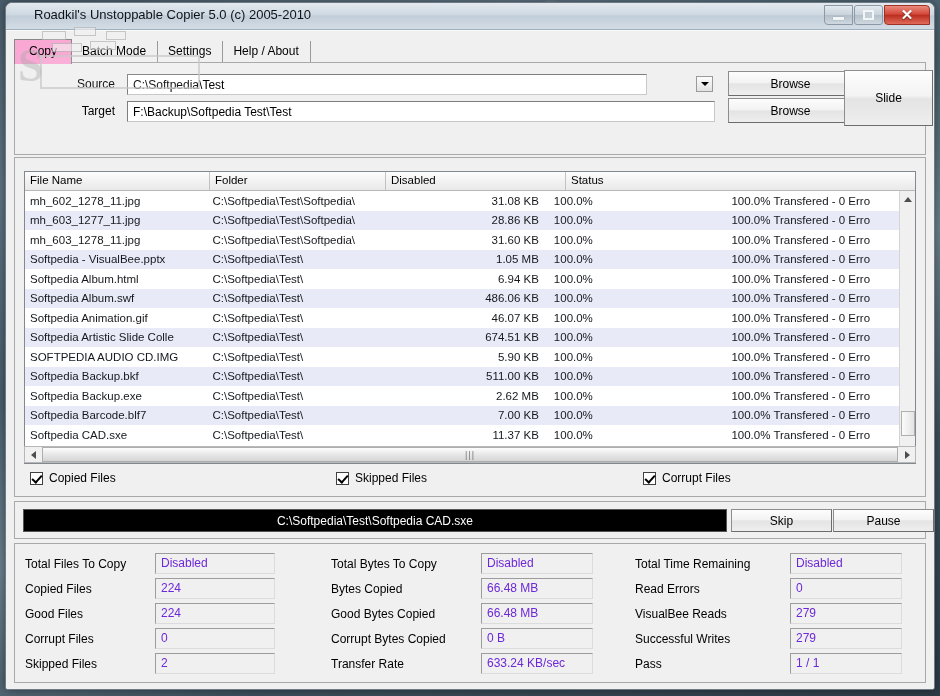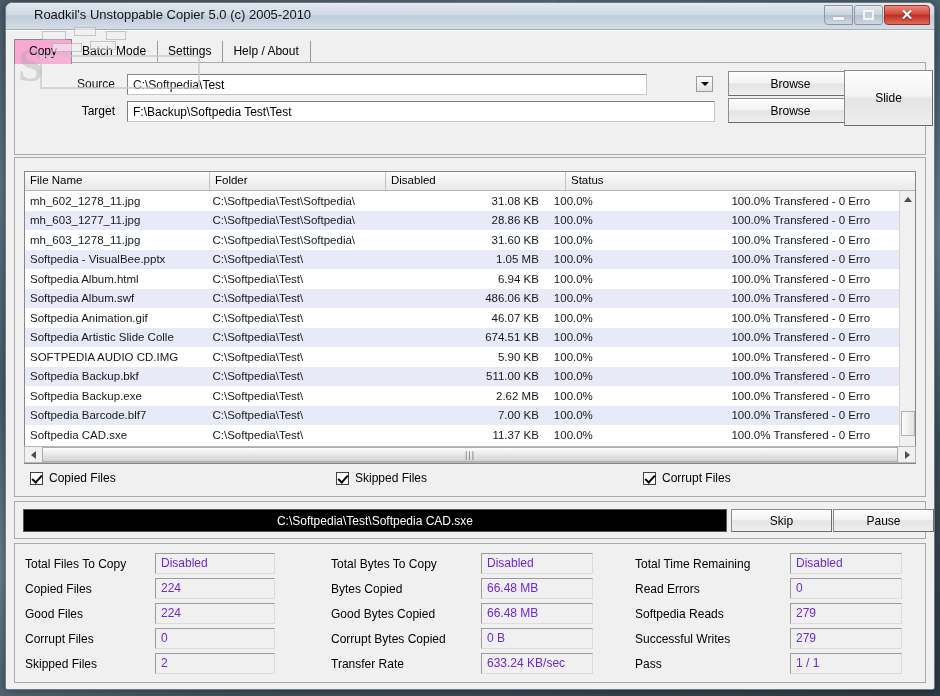--- a/index.html
+++ b/index.html
@@ -607,21 +607,21 @@
       <div class="statcol" id="statcol3" style="left:620px; width:290px;">
           <div class="statrow">
             <div class="statlbl" style="width: 155px;">Total Time Remaining</div>
             <div class="statval" style="width: 112px;">Disabled</div>
           </div>
           <div class="statrow">
             <div class="statlbl" style="width: 155px;">Read Errors</div>
             <div class="statval" style="width: 112px;">0</div>
           </div>
           <div class="statrow">
-            <div class="statlbl" style="width: 155px;">Softpedia Reads</div>
+            <div class="statlbl" style="width: 155px;">VisualBee Reads</div>
             <div class="statval" style="width: 112px;">279</div>
           </div>
           <div class="statrow">
             <div class="statlbl" style="width: 155px;">Successful Writes</div>
             <div class="statval" style="width: 112px;">279</div>
           </div>
           <div class="statrow">
             <div class="statlbl" style="width: 155px;">Pass</div>
             <div class="statval" style="width: 112px;">1 / 1</div>
           </div>

